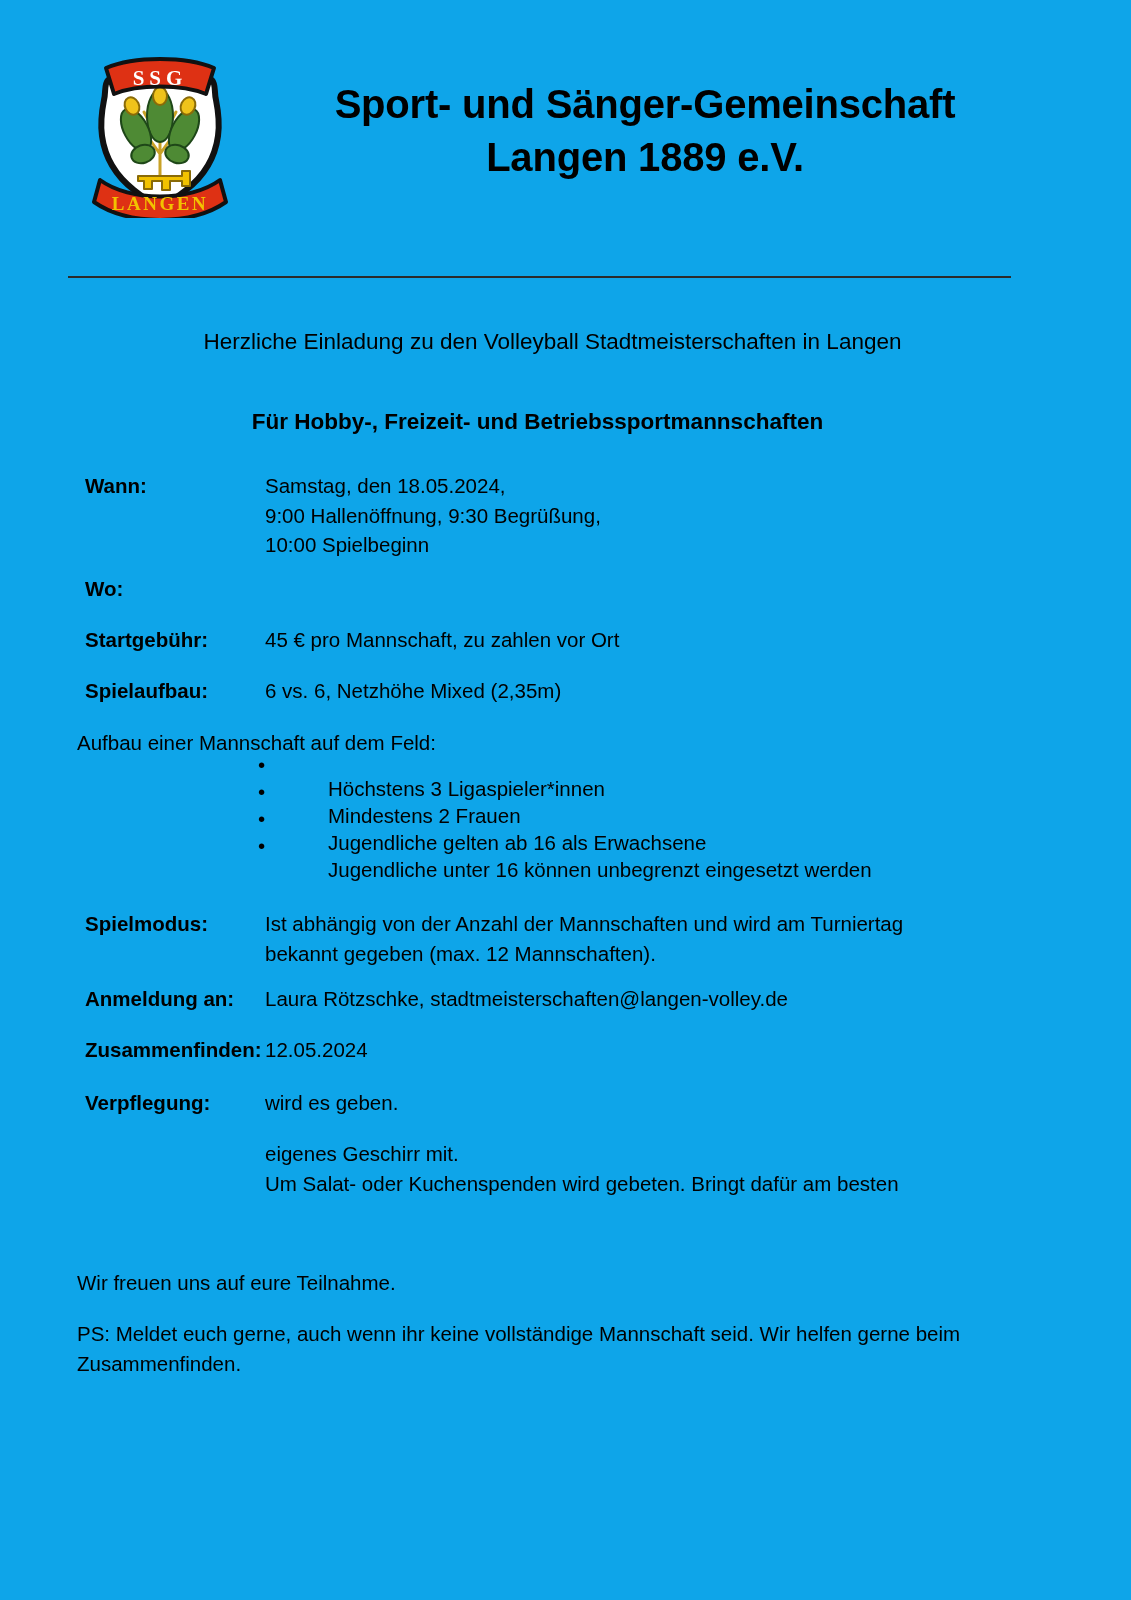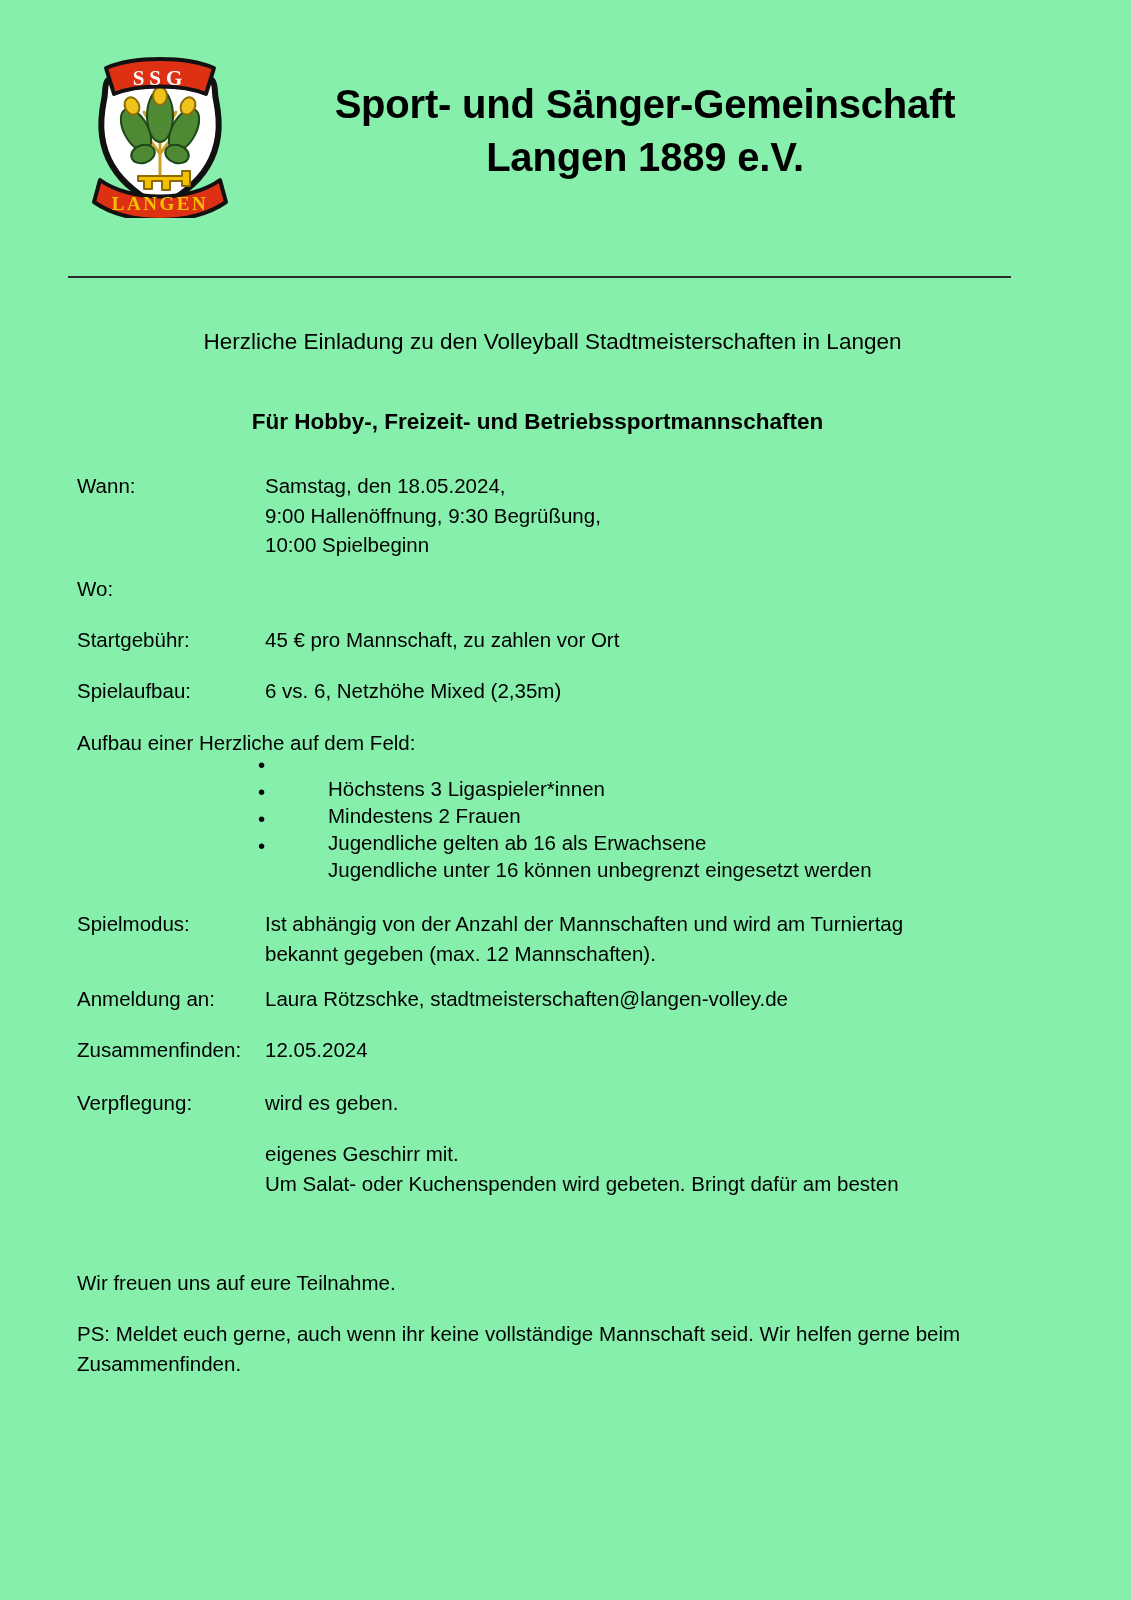--- a/index.html
+++ b/index.html
@@ -12,21 +12,21 @@
     height: 1600px;
     position: relative;
     font-family: "Liberation Sans", sans-serif;
     color: #000000;
     overflow: hidden;
   }
 
   .page {
     position: absolute;
     inset: 0;
-    background: #86efac;
+    background: #0ea5e9;
   }
 
   
   .header {
     position: absolute;
     left: 0;
     top: 34px;
     width: 1131px;
     height: 200px;
   }
@@ -95,23 +95,24 @@
 
   .row {
     position: absolute;
     left: 77px;
     width: 990px;
     font-size: 20.5px;
     line-height: 1.45;
   }
   .row .label {
     position: absolute;
-    left: 0;
+    left: 8px;
     top: 0;
     white-space: nowrap;
+    font-weight: bold;
   }
   .row .value {
     margin-left: 188px;
     display: block;
   }
   .row .value .ln { display: block; white-space: nowrap; }
 
   .freeline {
     position: absolute;
     left: 77px;
@@ -229,21 +230,21 @@
       </span>
     </div>
 
     <div class="row" style="top:676px;">
       <span class="label">Spielaufbau:</span>
       <span class="value">
         <span class="ln">6 vs. 6, Netzhöhe Mixed (2,35m)</span>
       </span>
     </div>
 
-    <div class="freeline" style="top:728px;">Aufbau einer Herzliche auf dem Feld:</div>
+    <div class="freeline" style="top:728px;">Aufbau einer Mannschaft auf dem Feld:</div>
 
     <div class="bullets">
       <div class="bullet" style="top:755px;">
         <span class="dot">•</span>
         <span class="btext">Höchstens 3 Ligaspieler*innen</span>
       </div>
       <div class="bullet" style="top:782px;">
         <span class="dot">•</span>
         <span class="btext">Mindestens 2 Frauen</span>
       </div>

